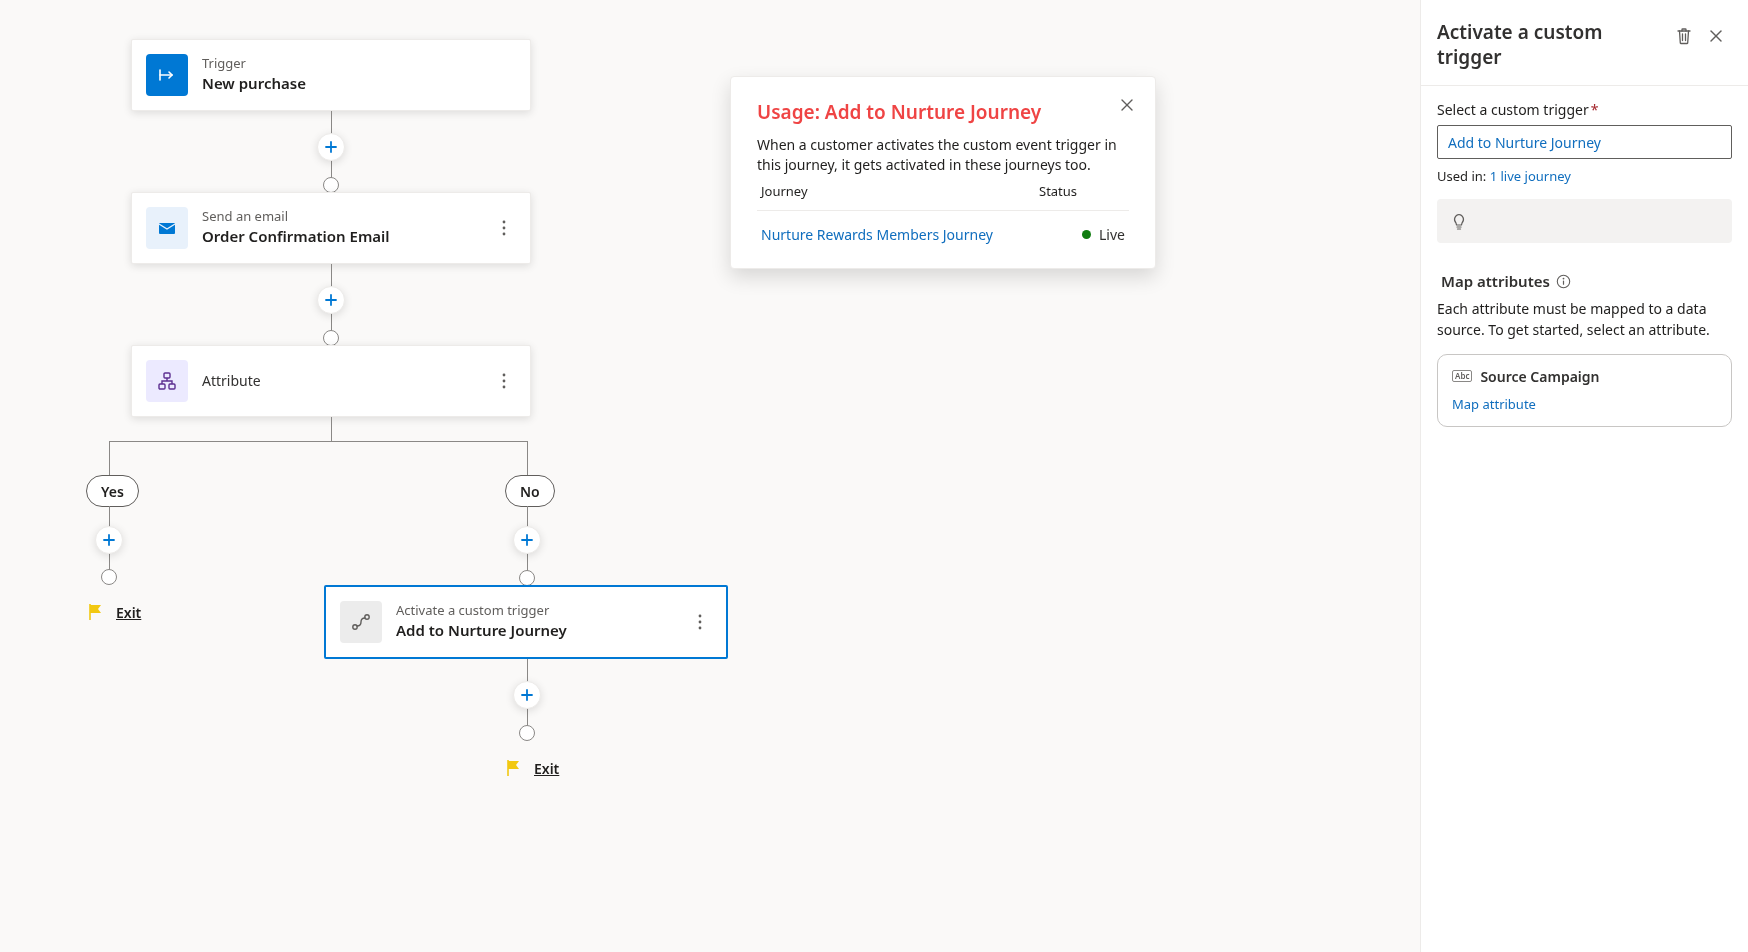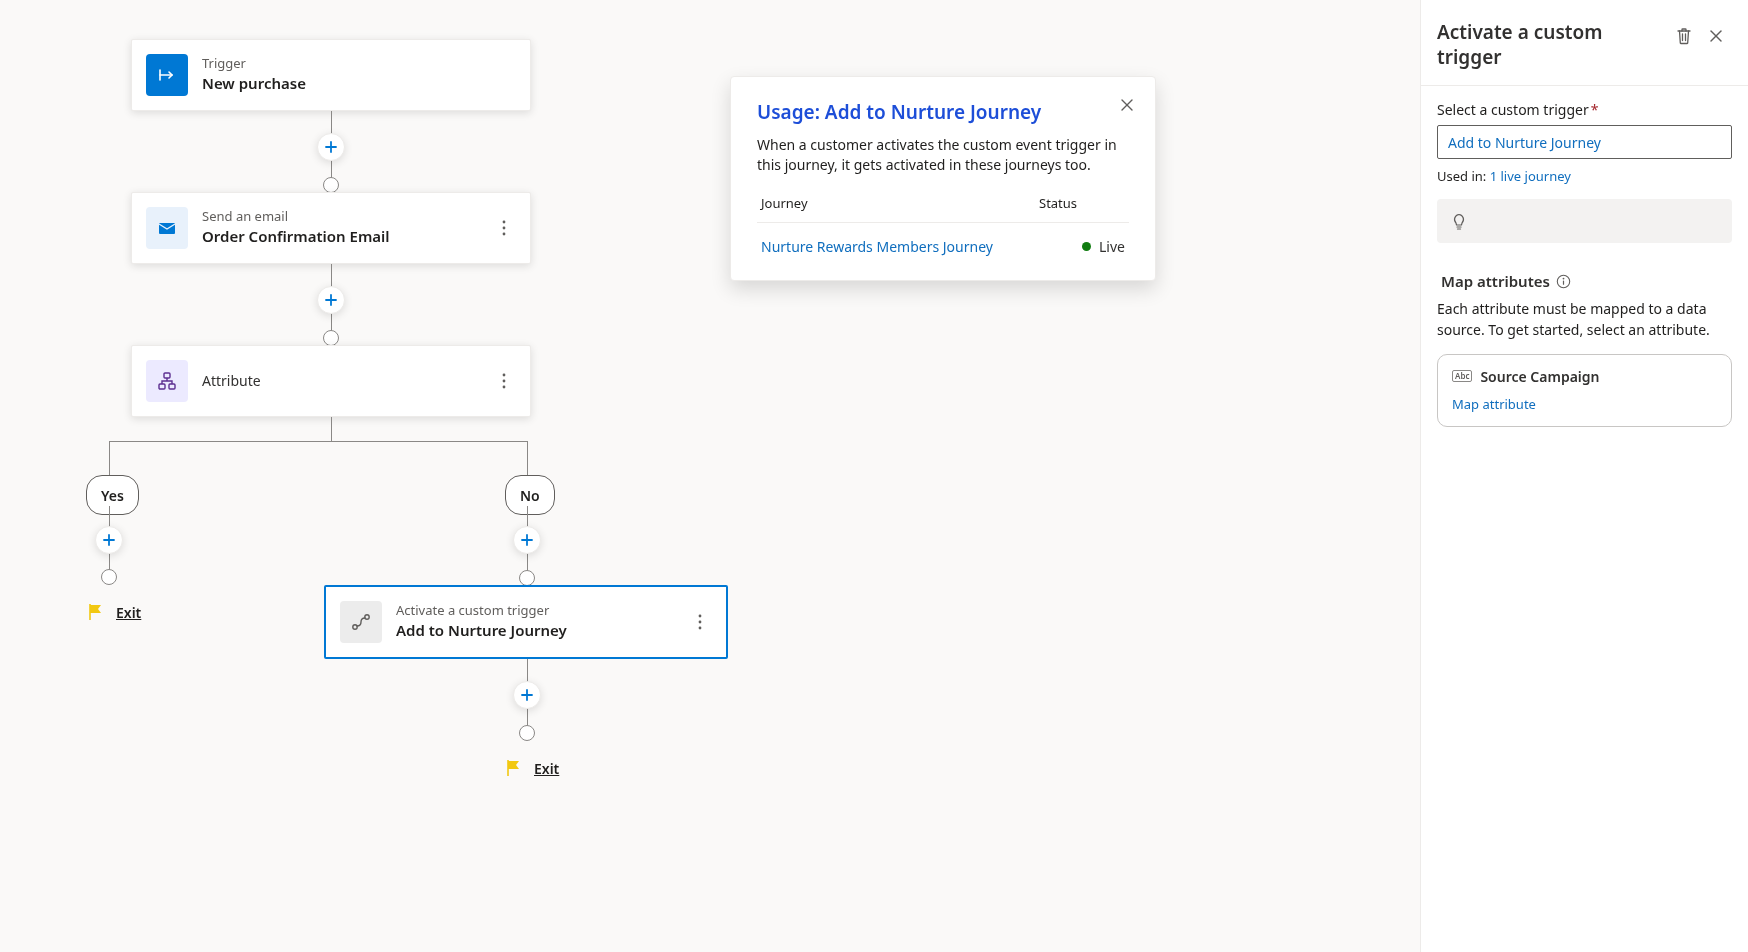--- a/index.html
+++ b/index.html
@@ -45,35 +45,35 @@
   .add-btn{
     position:absolute;width:28px;height:28px;border-radius:50%;background:#fff;border:1px solid var(--border-light);
     box-shadow:var(--shadow);display:flex;align-items:center;justify-content:center;color:var(--blue);
   }
   .dot{
     position:absolute;width:16px;height:16px;border-radius:50%;background:#fff;border:1.5px solid #8a8886;
   }
   .pill{
     position:absolute;border:1.5px solid #605e5c;border-radius:16px;background:#fff;
     padding:4px 14px;font-size:14px;font-weight:600;color:#201f1e;min-width:44px;
-    display:flex;align-items:center;justify-content:center;height:40px;
+    display:flex;align-items:center;justify-content:center;height:32px;
   }
   .exit{
     position:absolute;display:flex;align-items:center;gap:10px;font-size:14px;font-weight:600;color:#201f1e;text-decoration:underline;
   }
   .flag{width:20px;height:20px;position:relative;}
   .flag svg{position:absolute;left:0;top:0;}
 
   
   .usage{
     position:absolute;left:730px;top:76px;width:426px;background:#fff;border-radius:4px;border:1px solid var(--border-light);
     box-shadow:var(--shadow-lg);padding:22px 26px 20px 26px;
   }
-  .usage h3{margin:0 0 10px 0;font-size:19px;font-weight:600;color:#1d4ed8;}
-  .usage .desc{font-size:14px;line-height:1.45;color:#201f1e;margin-bottom:12px;}
+  .usage h3{margin:0 0 10px 0;font-size:19px;font-weight:600;color:#ef4444;}
+  .usage .desc{font-size:14px;line-height:1.45;color:#201f1e;margin-bottom:0;}
   .usage .close{position:absolute;right:14px;top:14px;color:#605e5c;padding:4px;width:28px;height:28px;display:flex;align-items:center;justify-content:center;border-radius:2px;}
   .usage .thead{display:flex;font-size:13px;color:#201f1e;padding:6px 4px 10px 4px;border-bottom:1px solid var(--border-light);}
   .usage .thead .c1{flex:1;}
   .usage .row{display:flex;align-items:center;font-size:14px;padding:14px 4px 4px 4px;}
   .usage .row .link{color:var(--link);flex:1;}
   .usage .statusdot{width:9px;height:9px;border-radius:50%;background:#107c10;margin-right:8px;}
 
   
   .rpane{
     position:absolute;right:0;top:0;width:328px;height:952px;background:#fff;border-left:1px solid var(--border-light);

